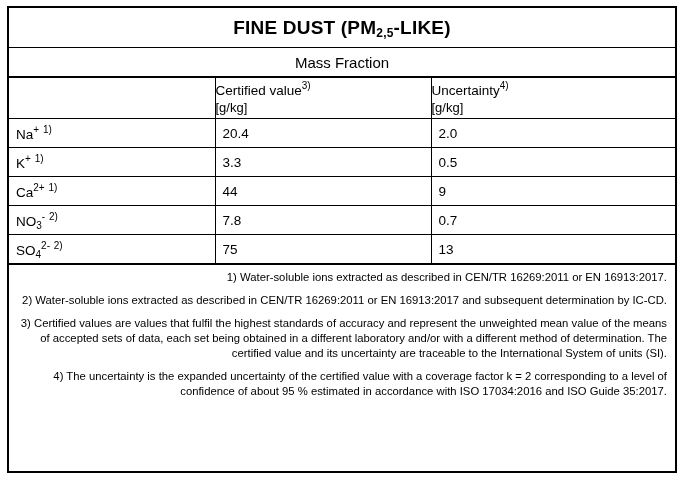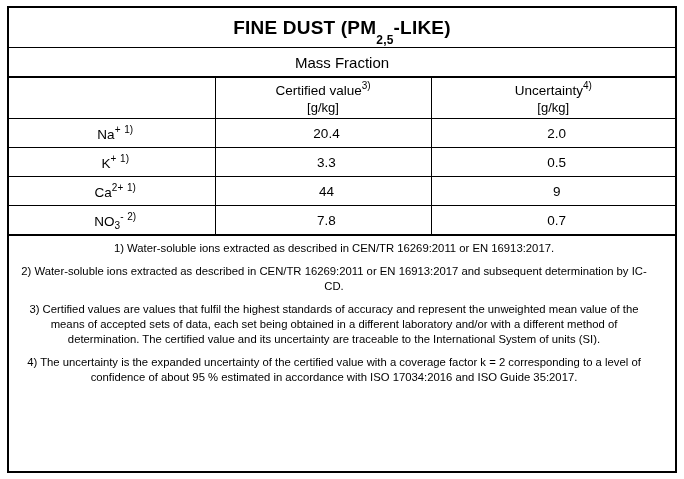--- a/index.html
+++ b/index.html
@@ -42,21 +42,21 @@
   }
   .title-text {
     font-size: 19px;
     font-weight: bold;
     letter-spacing: 0.2px;
   }
   .title-text sub {
     font-size: 12px;
     vertical-align: baseline;
     position: relative;
-    top: 10px;
+    top: 3px;
   }
   
   .massfraction-row {
     box-sizing: border-box;
     height: 29px;
     border-bottom: 1.5px solid #000000;
     display: flex;
     align-items: center;
     justify-content: center;
     text-align: center;
@@ -69,21 +69,21 @@
     border-collapse: collapse;
     table-layout: fixed;
     width: 100%;
   }
   .data-table col.c1 { width: 206px; }
   .data-table col.c2 { width: 216px; }
   .data-table col.c3 { width: 244px; }
 
   .data-table th, .data-table td {
     border: 1.2px solid #000000;
-    text-align: center;
+    text-align: left;
     vertical-align: middle;
     font-size: 13.5px;
     padding: 0;
   }
   .data-table th.head-cell {
     height: 40px;
     font-weight: normal;
     line-height: 1.25;
     font-size: 13.5px;
   }
@@ -122,22 +122,22 @@
   
   .footnotes {
     box-sizing: border-box;
     border-top: 1.2px solid #000000;
     padding: 5px 8px 4px 8px;
     flex: 1;
   }
   .footnote {
     font-size: 11.3px;
     line-height: 1.33;
-    margin: 0 16px 8px 0;
-    text-align: center;
+    margin: 0 0 8px 0;
+    text-align: right;
   }
   .footnote:last-child { margin-bottom: 0; }
 </style>
 </head>
 <body>
 
 <div class="sheet">
   <div class="outer-frame">
 
     <div class="title-row">
@@ -181,20 +181,25 @@
         <tr class="data-row">
           <td class="analyte"><span>Ca</span><sub class="sb"></sub><sup class="chg">2+</sup> <sup class="note">1)</sup></td>
           <td>44</td>
           <td>9</td>
         </tr>
         <tr class="data-row">
           <td class="analyte"><span>NO</span><sub class="sb">3</sub><sup class="chg">-</sup> <sup class="note">2)</sup></td>
           <td>7.8</td>
           <td>0.7</td>
         </tr>
+        <tr class="data-row">
+          <td class="analyte"><span>SO</span><sub class="sb">4</sub><sup class="chg">2-</sup> <sup class="note">2)</sup></td>
+          <td>75</td>
+          <td>13</td>
+        </tr>
       </tbody>
     </table>
 
     <div class="footnotes">
       <p class="footnote">1) Water-soluble ions extracted as described in CEN/TR 16269:2011 or EN 16913:2017.</p>
       <p class="footnote">2) Water-soluble ions extracted as described in CEN/TR 16269:2011 or EN 16913:2017 and subsequent determination by IC-CD.</p>
       <p class="footnote">3) Certified values are values that fulfil the highest standards of accuracy and represent the unweighted mean value of the means of accepted sets of data, each set being obtained in a different laboratory and/or with a different method of determination. The certified value and its uncertainty are traceable to the International System of units (SI).</p>
       <p class="footnote">4) The uncertainty is the expanded uncertainty of the certified value with a coverage factor k = 2 corresponding to a level of confidence of about 95 % estimated in accordance with ISO 17034:2016 and ISO Guide 35:2017.</p>
     </div>
 

